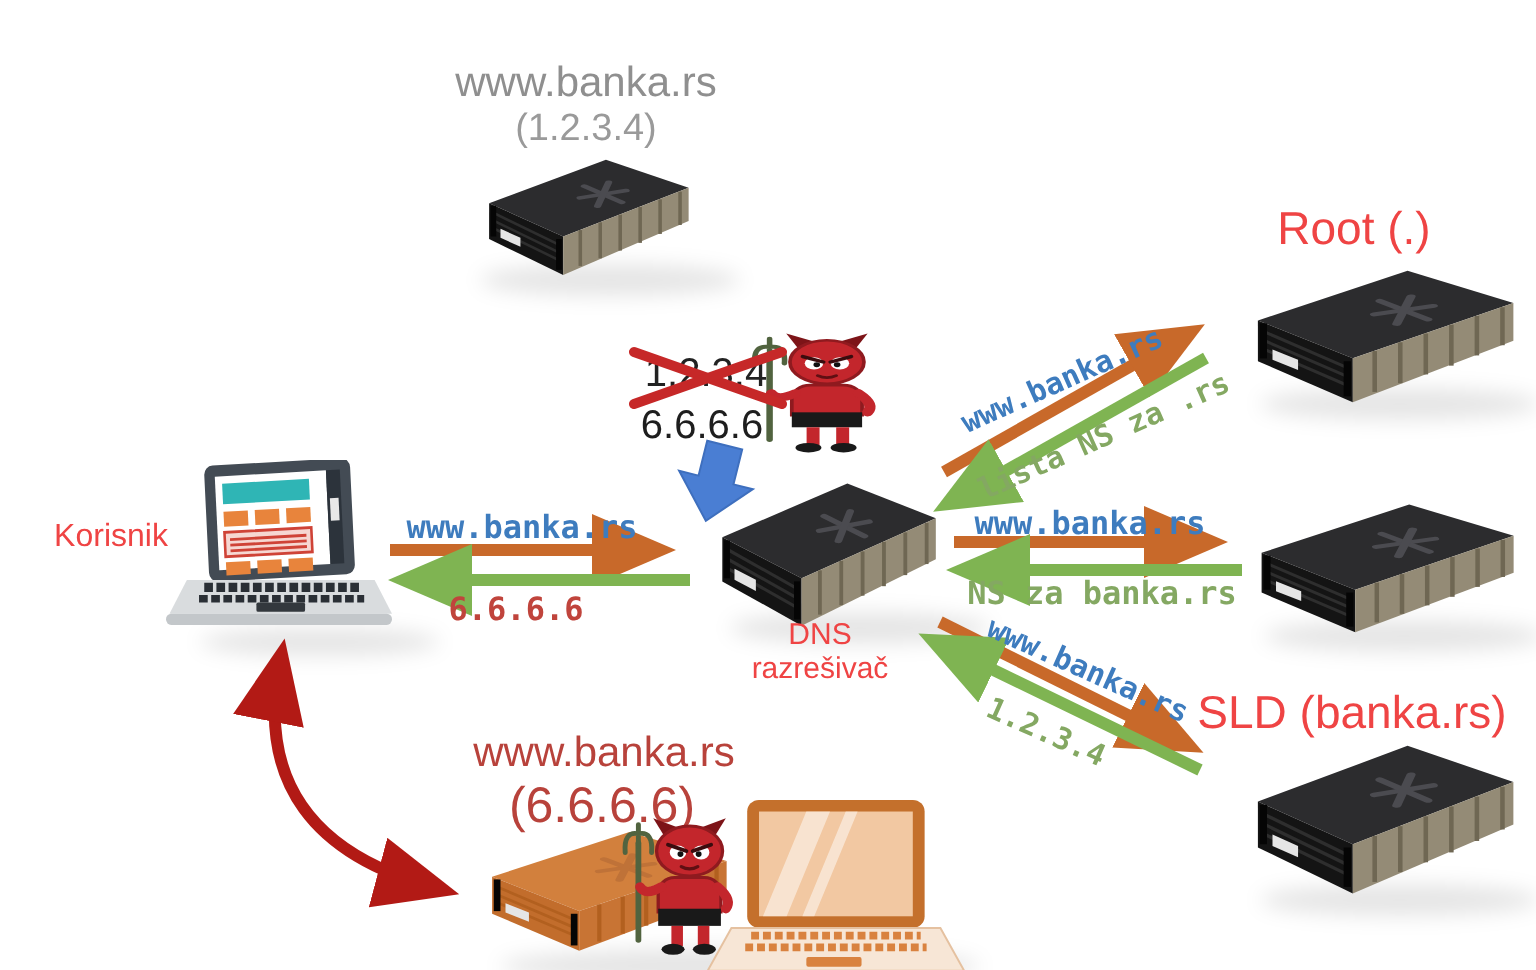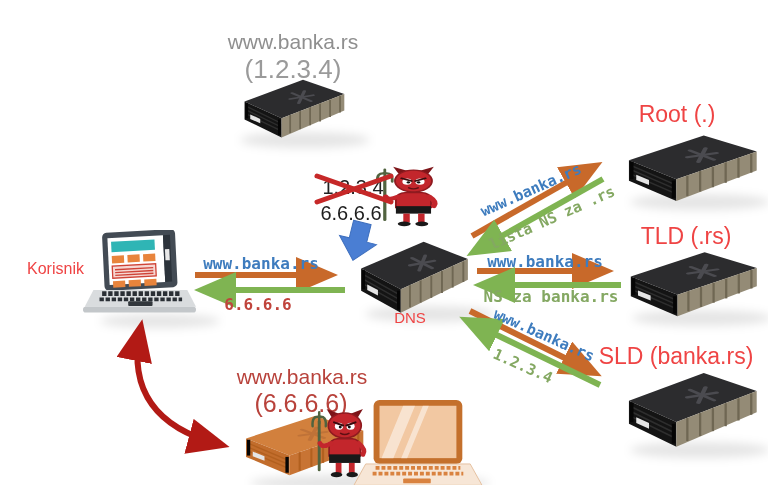--- a/index.html
+++ b/index.html
@@ -154,58 +154,58 @@
     <line x1="621" y1="261" x2="485" y2="261" stroke="#7fb452" stroke-width="6" marker-end="url(#mg)"></line>
     <line x1="470" y1="287" x2="591" y2="347" stroke="#c8692a" stroke-width="6" marker-end="url(#mo)"></line>
     <line x1="600" y1="361" x2="470" y2="298" stroke="#7fb452" stroke-width="6" marker-end="url(#mg)"></line>
     <path d="M140,307 C128,368 158,404 218,420" fill="none" stroke="#b21a15" stroke-width="6" marker-start="url(#mrs)" marker-end="url(#mr)"></path>
     <g transform="translate(358,216) rotate(14)">
       <path d="M-9,-18 L9,-18 L9,0 L19,0 L0,21 L-19,0 L-9,0 Z" fill="#4a7ed3" stroke="#3e6fbe" stroke-width="1"></path>
     </g>
   </svg>
 
   <div class="lbl lbl-gray txt" style="left:193px;top:6px;width:200px;font-size:21px">www.banka.rs</div>
-  <div class="lbl lbl-gray txt" style="left:193px;top:30px;width:200px;font-size:26px;color:#9a9a9a">(1.2.3.4)</div>
+  <div class="lbl lbl-gray txt" style="left:193px;top:30px;width:200px;font-size:19px;color:#9a9a9a">(1.2.3.4)</div>
   <svg class="abs node" style="left:236px;top:52px" width="114" height="64" viewBox="0 0 160 100" preserveAspectRatio="none">
       <use href="#sym-server"></use>
     </svg>
 
   <svg class="abs node" style="left:370px;top:140px" width="74" height="68" viewBox="0 0 80 100" preserveAspectRatio="none">
       <use href="#sym-devil"></use>
     </svg>
   <div class="lbl txt" style="left:313px;top:152px;width:80px;font-size:20px;color:#222">1.2.3.4</div>
   <svg class="abs txt" style="left:312px;top:147px" width="84" height="36" viewBox="0 0 84 36">
     <line x1="5" y1="5" x2="79" y2="31" stroke="#c62828" stroke-width="5" stroke-linecap="round"></line>
     <line x1="5" y1="31" x2="79" y2="5" stroke="#c62828" stroke-width="5" stroke-linecap="round"></line>
   </svg>
   <div class="lbl txt" style="left:311px;top:178px;width:80px;font-size:20px;color:#1e1e1e">6.6.6.6</div>
 
   <svg class="abs node" style="left:352px;top:213px" width="122" height="79" viewBox="0 0 160 100" preserveAspectRatio="none">
       <use href="#sym-server"></use>
     </svg>
   <div class="lbl txt" style="left:348px;top:286px;width:124px;font-size:15px;line-height:1.1">
     <div>DNS</div>
+    <div>razrešivač</div>
   </div>
 
   <svg class="abs node" style="left:83px;top:206px" width="113" height="89" viewBox="0 0 130 95" preserveAspectRatio="none">
       <use href="#sym-laptop-user"></use>
     </svg>
   <div class="lbl txt" style="left:8px;top:236px;width:95px;font-size:16px">Korisnik</div>
 
   <div class="lbl mono blue txt" style="left:181px;top:230px;width:160px">www.banka.rs</div>
   <div class="lbl mono red txt" style="left:178px;top:271px;width:160px">6.6.6.6</div>
 
   <div class="lbl node-label txt" style="left:597px;top:77px;width:160px">Root (.)</div>
   <svg class="abs node" style="left:618px;top:107px" width="146" height="73" viewBox="0 0 160 100" preserveAspectRatio="none">
       <use href="#sym-server"></use>
     </svg>
   <div class="lbl mono mono-sm blue rot-root txt" style="left:451px;top:157px;width:160px">www.banka.rs</div>
   <div class="lbl mono mono-sm green rot-root txt" style="left:472px;top:185px;width:160px">lista NS za .rs</div>
 
-  <div class="lbl node-label txt" style="left:606px;top:199px;width:160px">TLD (.rs)</div>
   <svg class="abs node" style="left:620px;top:224px" width="144" height="71" viewBox="0 0 160 100" preserveAspectRatio="none">
       <use href="#sym-server"></use>
     </svg>
   <div class="lbl mono blue txt" style="left:465px;top:228px;width:160px">www.banka.rs</div>
   <div class="lbl mono green txt" style="left:471px;top:263px;width:160px">NS za banka.rs</div>
 
   <div class="lbl node-label txt" style="left:586px;top:319px;width:180px">SLD (banka.rs)</div>
   <svg class="abs node" style="left:618px;top:344px" width="146" height="82" viewBox="0 0 160 100" preserveAspectRatio="none">
       <use href="#sym-server"></use>
     </svg>

